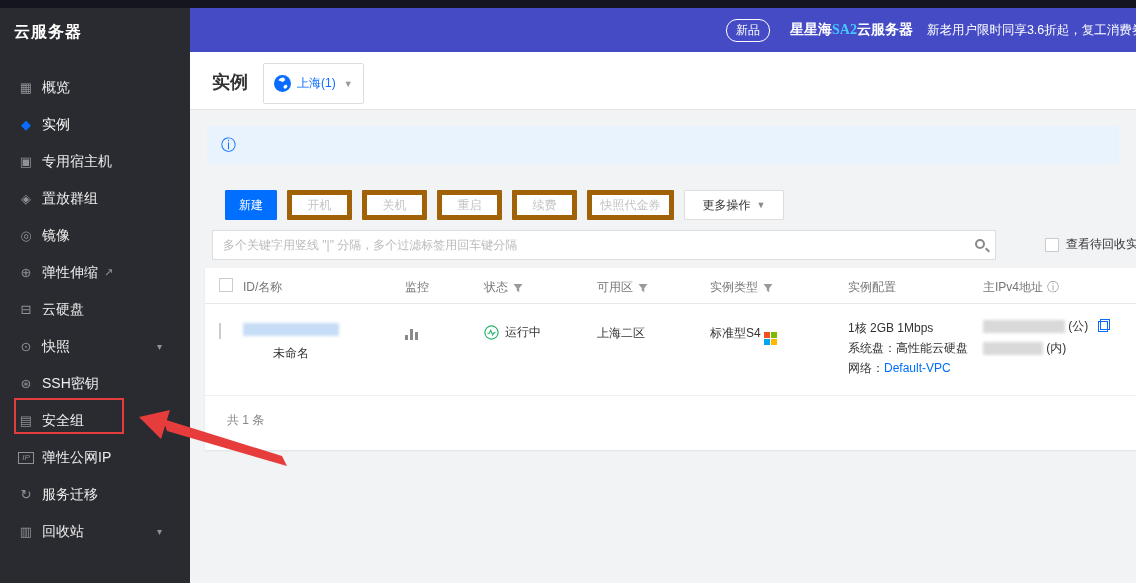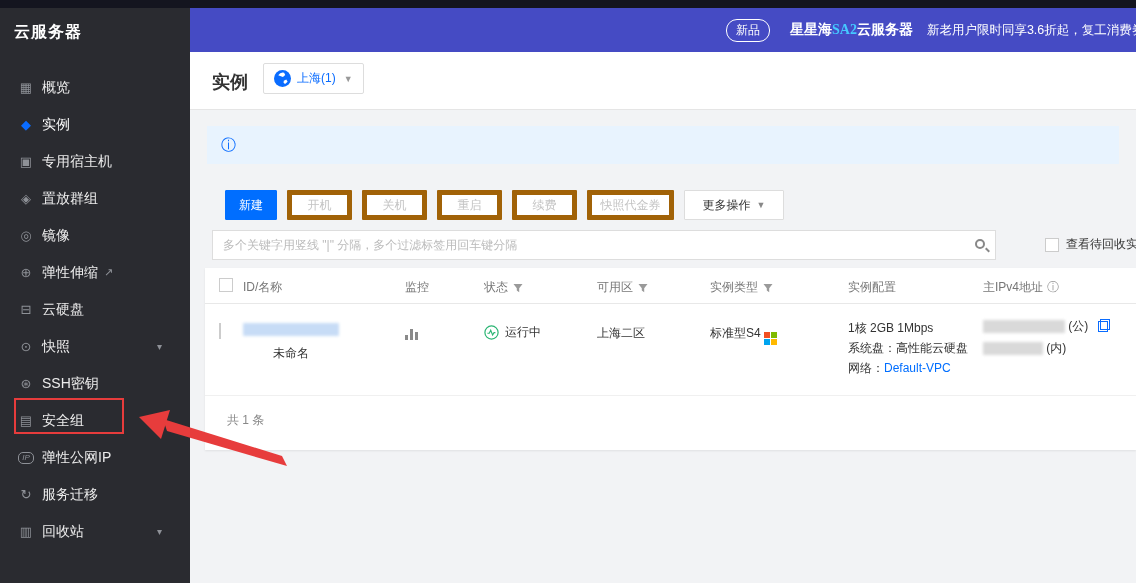--- a/index.html
+++ b/index.html
@@ -14,37 +14,37 @@
   .sidebar { position:absolute; left:0; top:0; width:190px; height:583px; background:#2a2b30; z-index:4; }
   .sidebar-title { padding:22px 0 0 14px; color:#fff; font-size:16px; font-weight:bold; letter-spacing:1px; }
   .s-nav { margin-top:26px; }
   .s-item { position:relative; height:37px; display:flex; align-items:center; padding-left:18px; cursor:pointer; }
   .s-ico { width:16px; text-align:center; font-size:13px; color:#8e9197; margin-right:8px; font-style:normal; }
   .s-item.active .s-ico { color:#0a6cff; }
   .s-label { color:#ececec; font-size:14px; }
   .s-item.active .s-label { color:#fff; }
   .s-ext { color:#8e9197; font-size:11px; margin-left:6px; }
   .s-chev { position:absolute; right:28px; color:#8e9197; font-size:10px; }
-  .eip-ico { display:inline-block; width:16px; height:12px; border:1px solid #8e9197; border-radius:5px;
+  .eip-ico { display:inline-block; width:16px; height:12px; border:1px solid #8e9197; border-radius:0;
              color:#8e9197; font-size:8px; line-height:10px; text-align:center; margin-right:8px; }
 
   
   .banner { position:absolute; left:190px; top:8px; width:946px; height:44px; background:#454bc4;
             display:flex; align-items:center; overflow:hidden; z-index:3; }
   .banner-inner { position:absolute; left:536px; top:0; height:44px; display:flex; align-items:center; white-space:nowrap; }
   .new-badge { border:1px solid #fff; border-radius:11px; color:#fff; font-size:12px; padding:2px 9px; margin-right:20px; }
   .product { color:#fff; font-size:14px; font-weight:bold; margin-right:14px; }
   .product .sa2 { color:#45c8ff;font-family:Liberation Serif, serif; }
   .promo { color:#fff; font-size:12.5px; }
 
   
   .main { position:absolute; left:190px; top:52px; width:946px; height:531px; background:#f2f3f5; }
   .page-header { position:absolute; left:0; top:0; width:946px; height:58px; background:#fff; border-bottom:1px solid #e5e5e5; }
   .page-title { position:absolute; left:22px; top:18px; font-size:18px; font-weight:bold; color:#333; }
-  .region-sel { position:absolute; left:73px; top:11px; height:31px; min-width:100px; background:#fff;
+  .region-sel { position:absolute; left:73px; top:11px; height:41px; min-width:100px; background:#fff;
                 border:1px solid #ddd; border-radius:2px; display:flex; align-items:center; padding:4px 10px; cursor:pointer; }
   .globe { width:17px; height:17px; margin-right:6px; }
   .region-label { color:#0a6cff; font-size:12px; margin-right:8px; }
   .sel-caret { color:#999; font-size:9px; }
 
   
   .notice { position:absolute; left:17px; top:74px; width:912px; height:38px; background:#e8f3fe;
             display:flex; align-items:center; padding-left:14px; font-size:12px; color:#333; }
   .info-ico { color:#0a6cff; font-size:15px; margin-right:12px; font-style:normal; }
   .notice-link { color:#0a6cff; text-decoration:none; cursor:pointer; }

